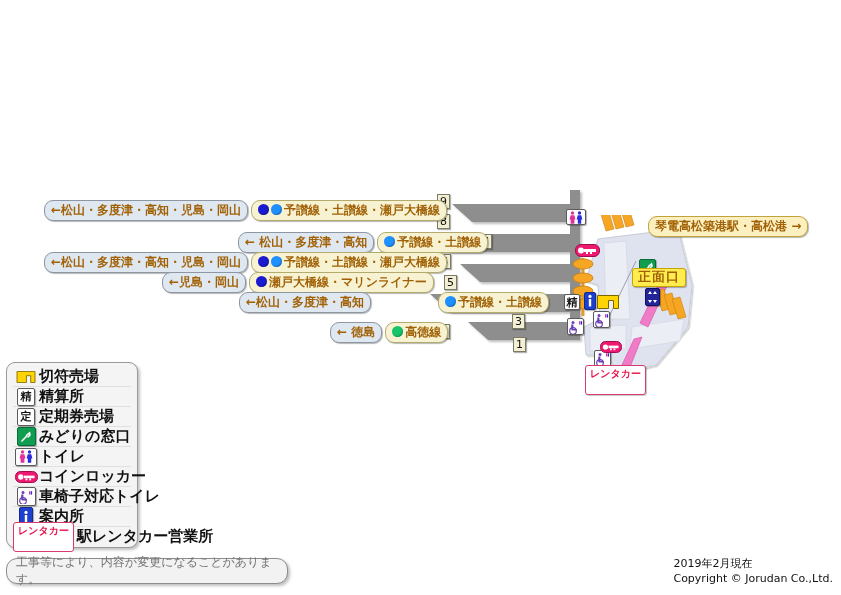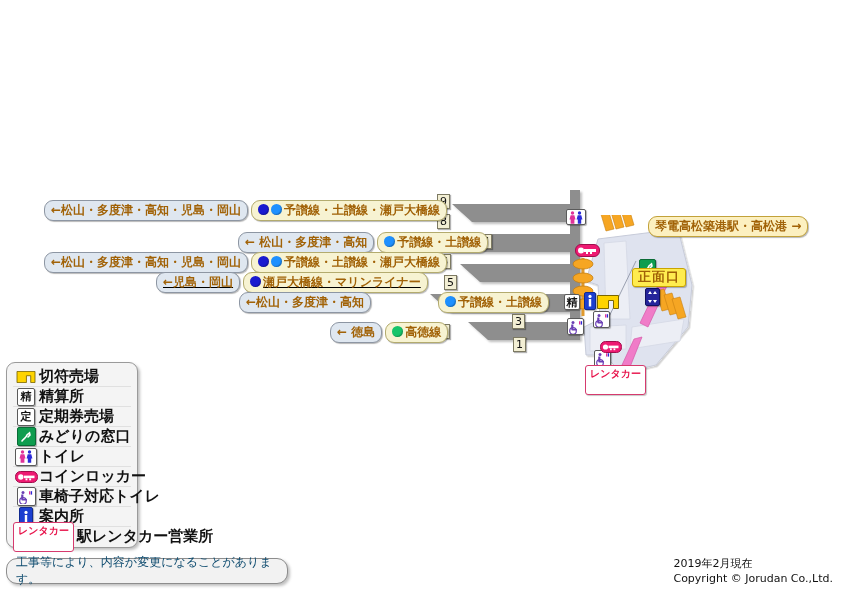--- a/index.html
+++ b/index.html
@@ -93,21 +93,21 @@
   .lg-txt{font-size:15px;font-weight:bold;color:#111;white-space:nowrap;
           font-family:"DejaVu Sans","Liberation Sans",sans-serif;}
   .lg-ico .ico-box{position:static;}
 
   
   #notice{
     position:absolute;left:6px;top:558px;width:282px;height:26px;
     background:#f2f2f2;border:1px solid #8d8d8d;border-radius:11px;
     box-shadow:2px 2px 3px rgba(0,0,0,.25);
     display:flex;align-items:center;padding-left:9px;box-sizing:border-box;
-    font-size:12px;color:#0c4a6e;font-weight:normal;
+    font-size:12px;color:#737373;font-weight:normal;
   }
   #credits{
     position:absolute;right:8px;top:556px;text-align:left;
     font-size:11px;color:#111;line-height:15px;
   }
 </style>
 </head>
 <body>
 
 <div id="stage">
@@ -152,21 +152,21 @@
   </div>
 
   <div class="row" style="left:44px;top:252px;">
     <span class="pill dir" style="position:static;">←松山・多度津・高知・児島・岡山</span>
     <span class="gap"></span>
     <span class="pill line" style="position:static;">
       <span class="dot" style="background:#1a1ad0;"></span><span class="dot" style="background:#1e90ff;"></span><span>予讃線・土讃線・瀬戸大橋線</span>
     </span>
   </div>
 
-  <div class="row" style="left:156px;top:272px;text-decoration:underline;">
+  <div class="row" style="left:162px;top:272px;">
     <span class="pill dir" style="position:static;">←児島・岡山</span>
     <span class="gap"></span>
     <span class="pill line" style="position:static;">
       <span class="dot" style="background:#1a1ad0;"></span><span>瀬戸大橋線・マリンライナー</span>
     </span>
   </div>
 
   <div class="row" style="left:239px;top:292px;gap:32px;">
     <span class="pill dir" style="position:static;">←松山・多度津・高知</span>
     <span class="gap"></span>

